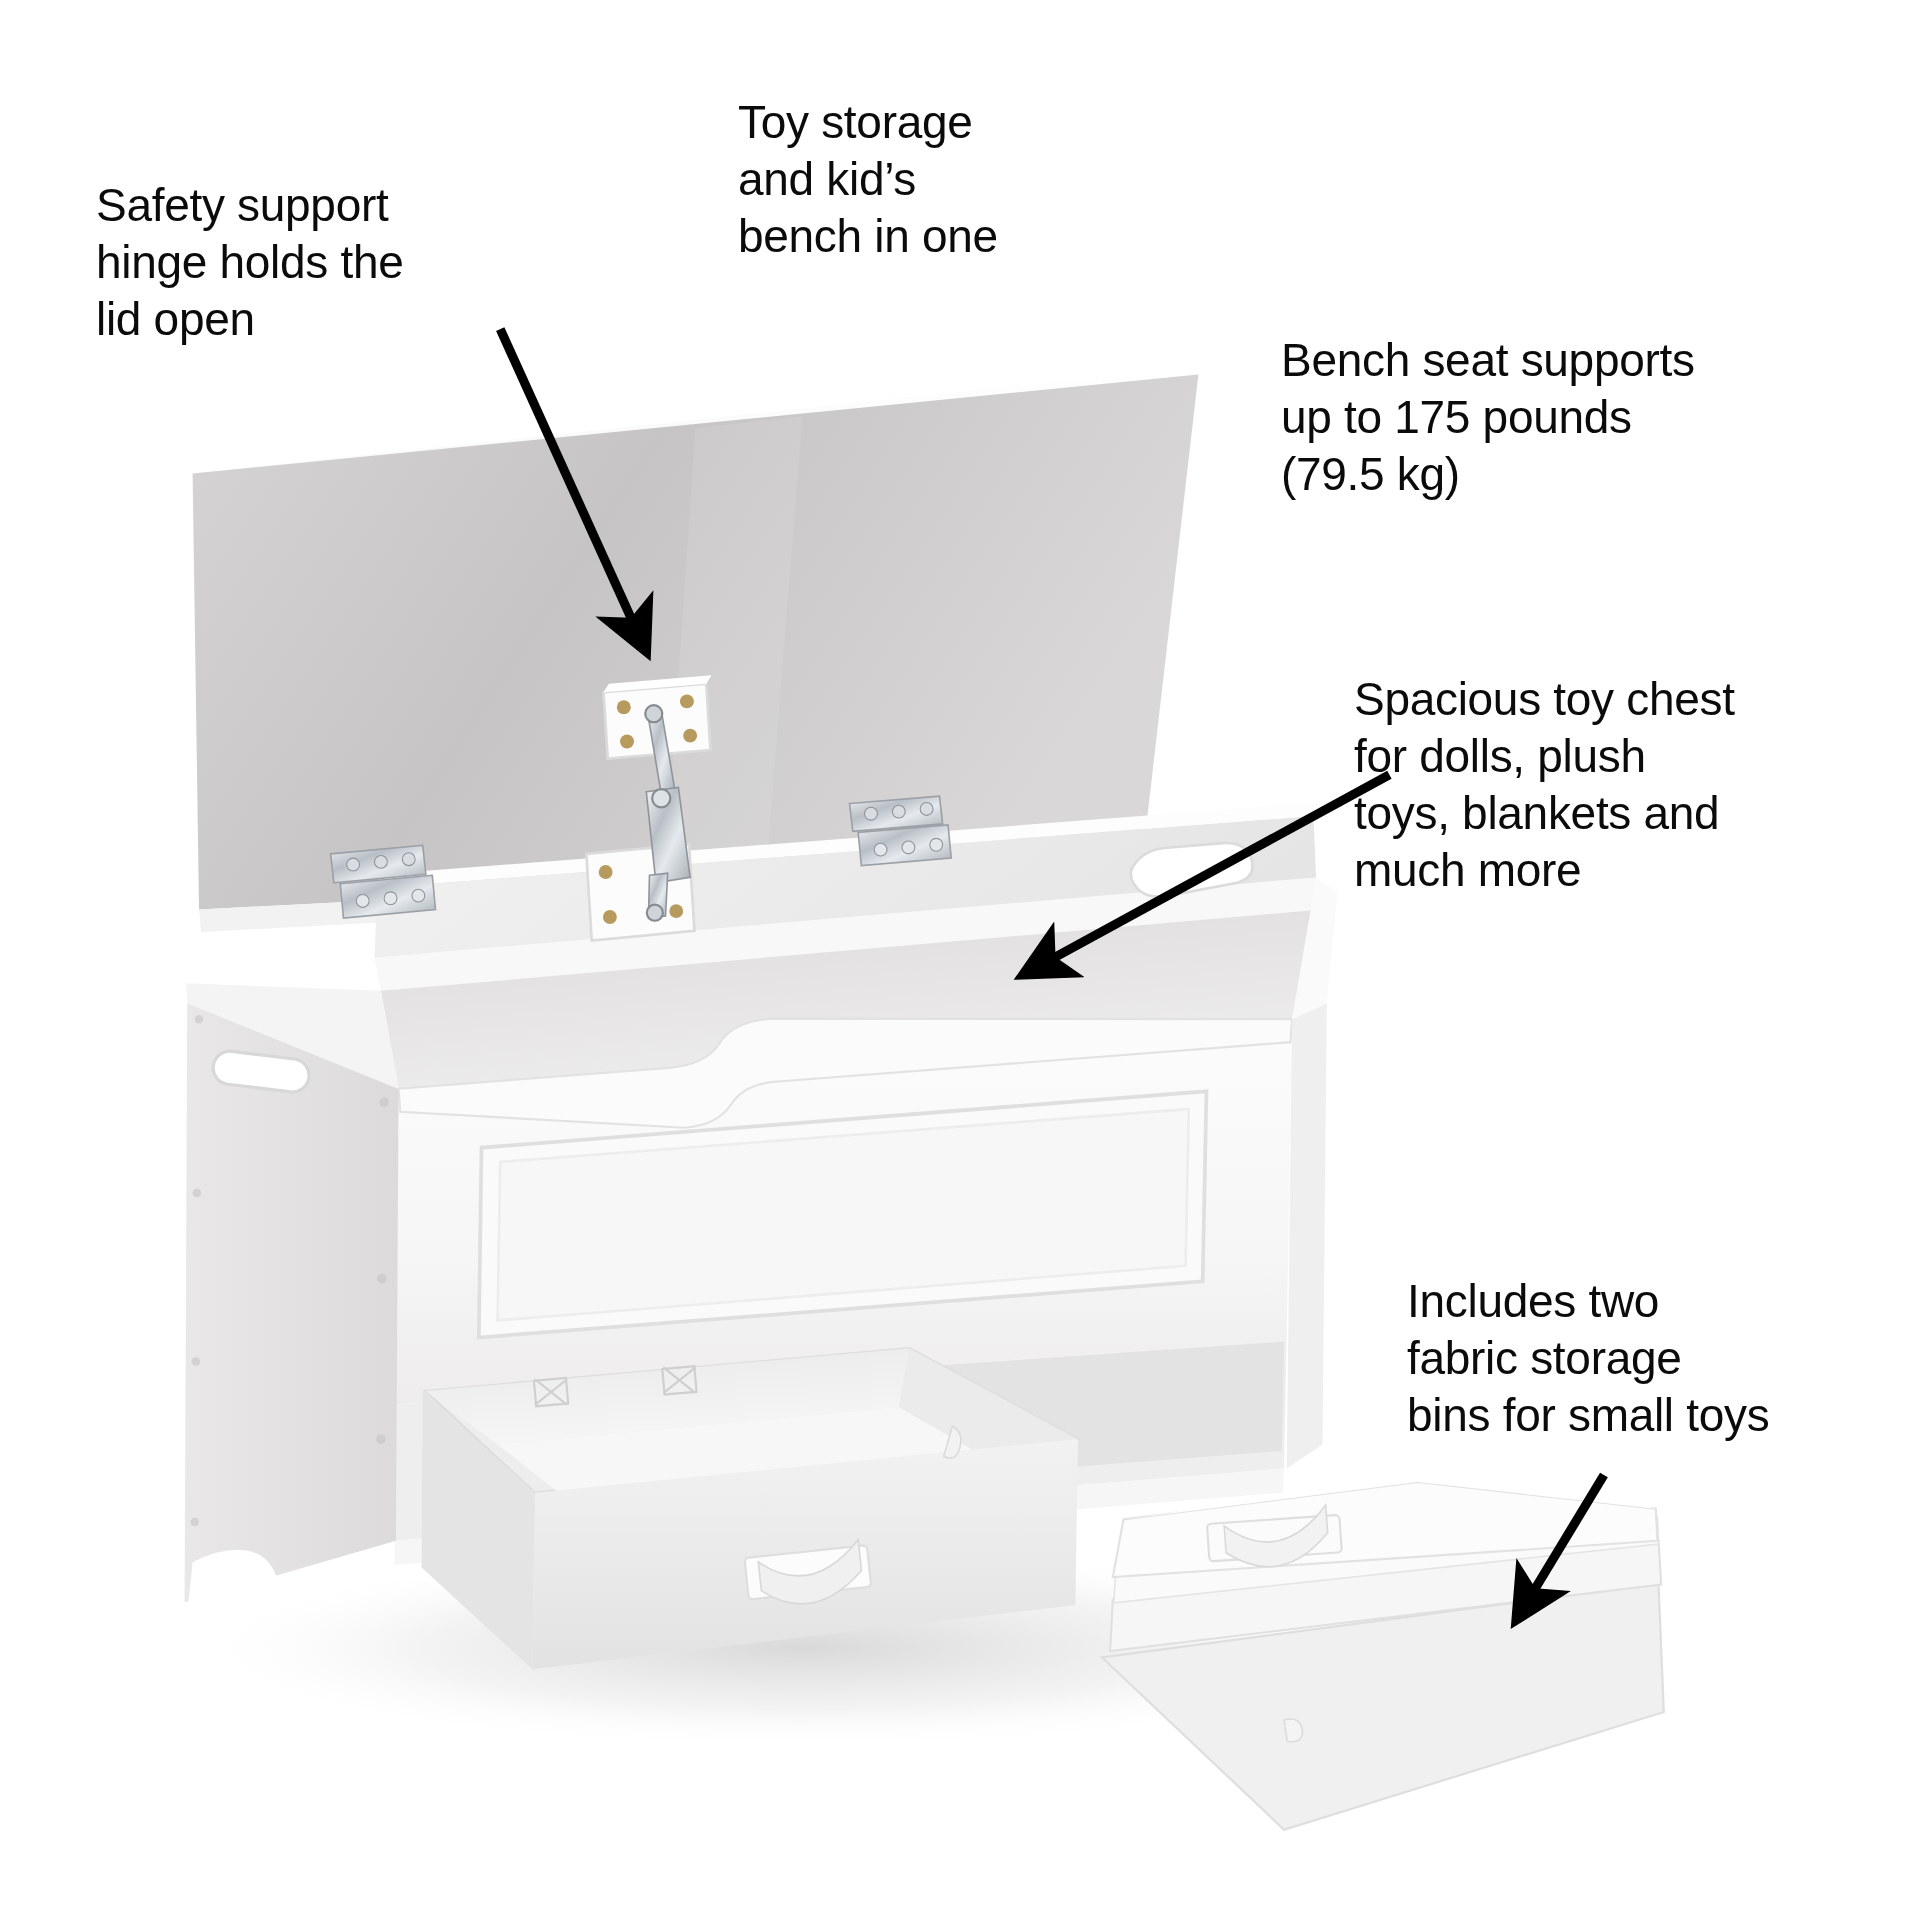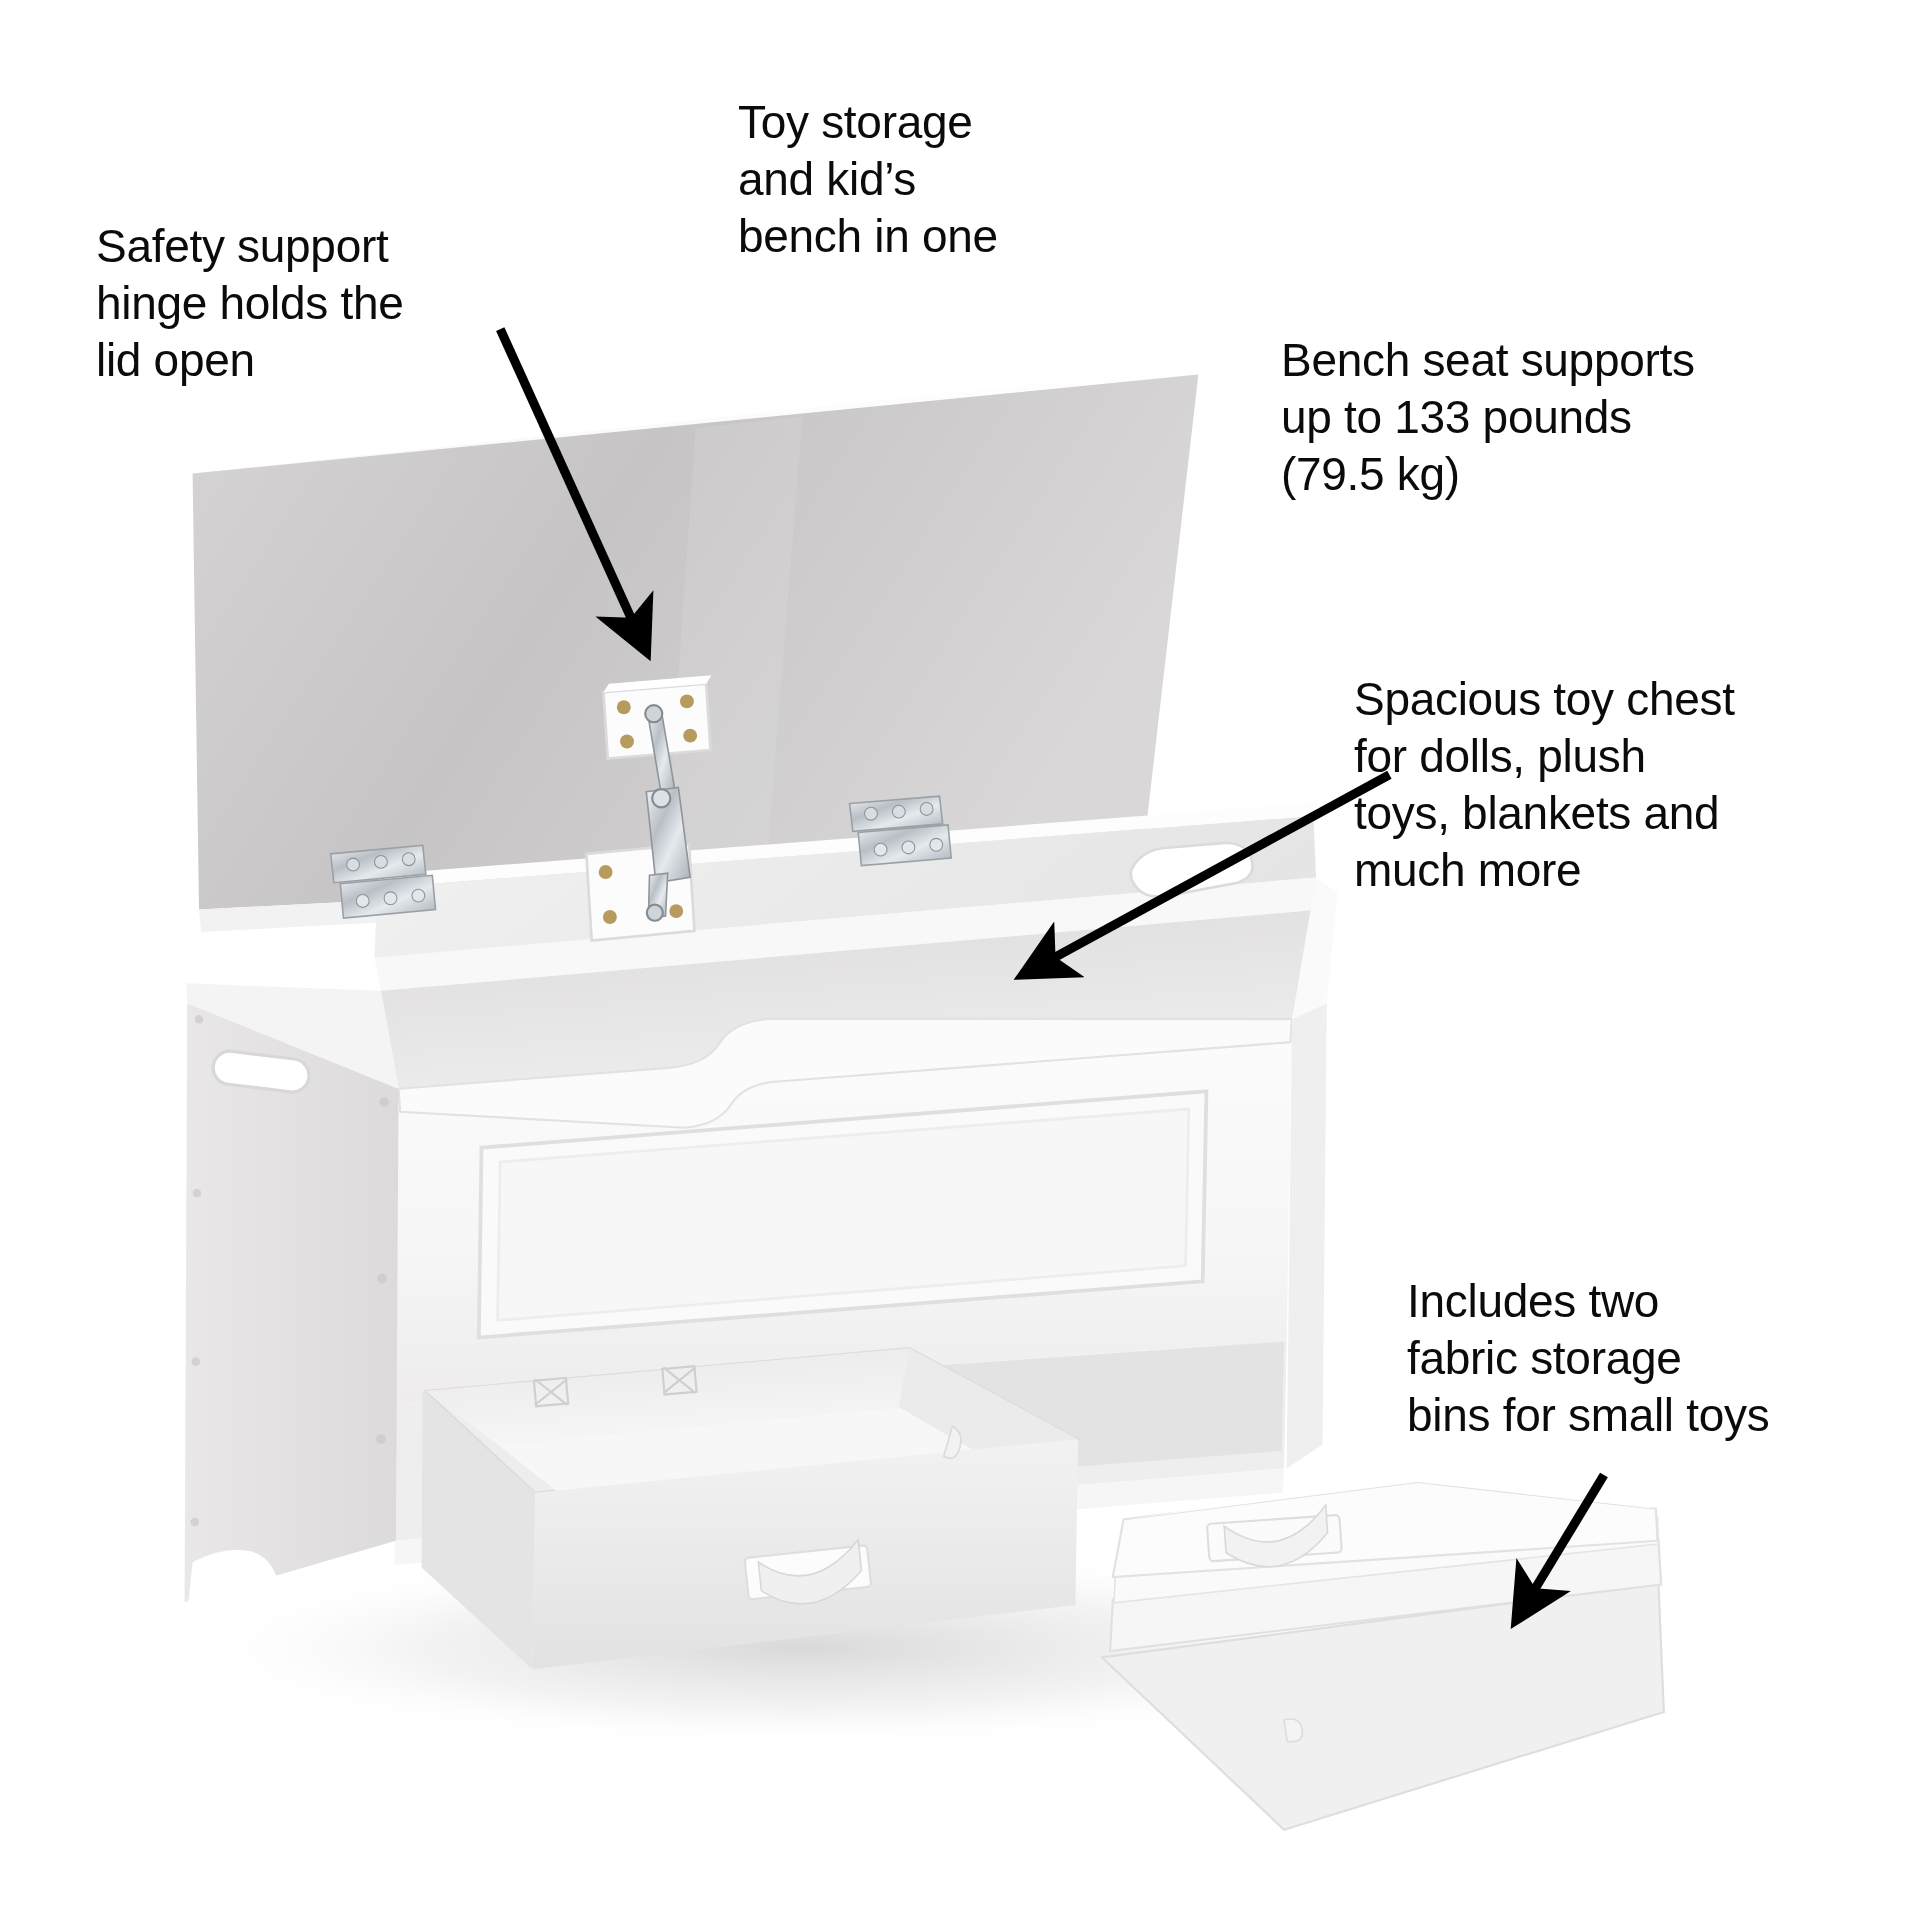--- a/index.html
+++ b/index.html
@@ -12,21 +12,21 @@
   }
   .callout{
     position:absolute;
     color:#0b0b0b;
     font-size:46px;
     line-height:1.24;
     letter-spacing:-0.3px;
     font-weight:400;
     white-space:pre-line;
   }
-  #cal-safety{ left:96px;  top:177px;  width:460px;margin-top:41px; }
+  #cal-safety{ left:96px;  top:177px;  width:460px; }
   #cal-toystorage{ left:738px; top:94px; width:449px; }
   #cal-bench{ left:1281px; top:332px; width:599px; }
   #cal-spacious{ left:1354px; top:671px; width:562px; }
   #cal-bins{ left:1407px; top:1273px; width:482px; }
 
   svg.layer{ position:absolute; left:0; top:0; width:1926px; height:1926px; }
   #product-layer{ z-index:2; }
   #arrow-layer{ z-index:5; }
 </style>
 </head>
@@ -253,21 +253,21 @@
 
   <div class="callout" id="cal-safety">Safety support
 hinge holds the
 lid open</div>
 
   <div class="callout" id="cal-toystorage">Toy storage
 and kid’s
 bench in one</div>
 
   <div class="callout" id="cal-bench">Bench seat supports
-up to 133 pounds
+up to 175 pounds
 (79.5 kg)</div>
 
   <div class="callout" id="cal-spacious">Spacious toy chest
 for dolls, plush
 toys, blankets and
 much more</div>
 
   <div class="callout" id="cal-bins">Includes two
 fabric storage
 bins for small toys</div>

